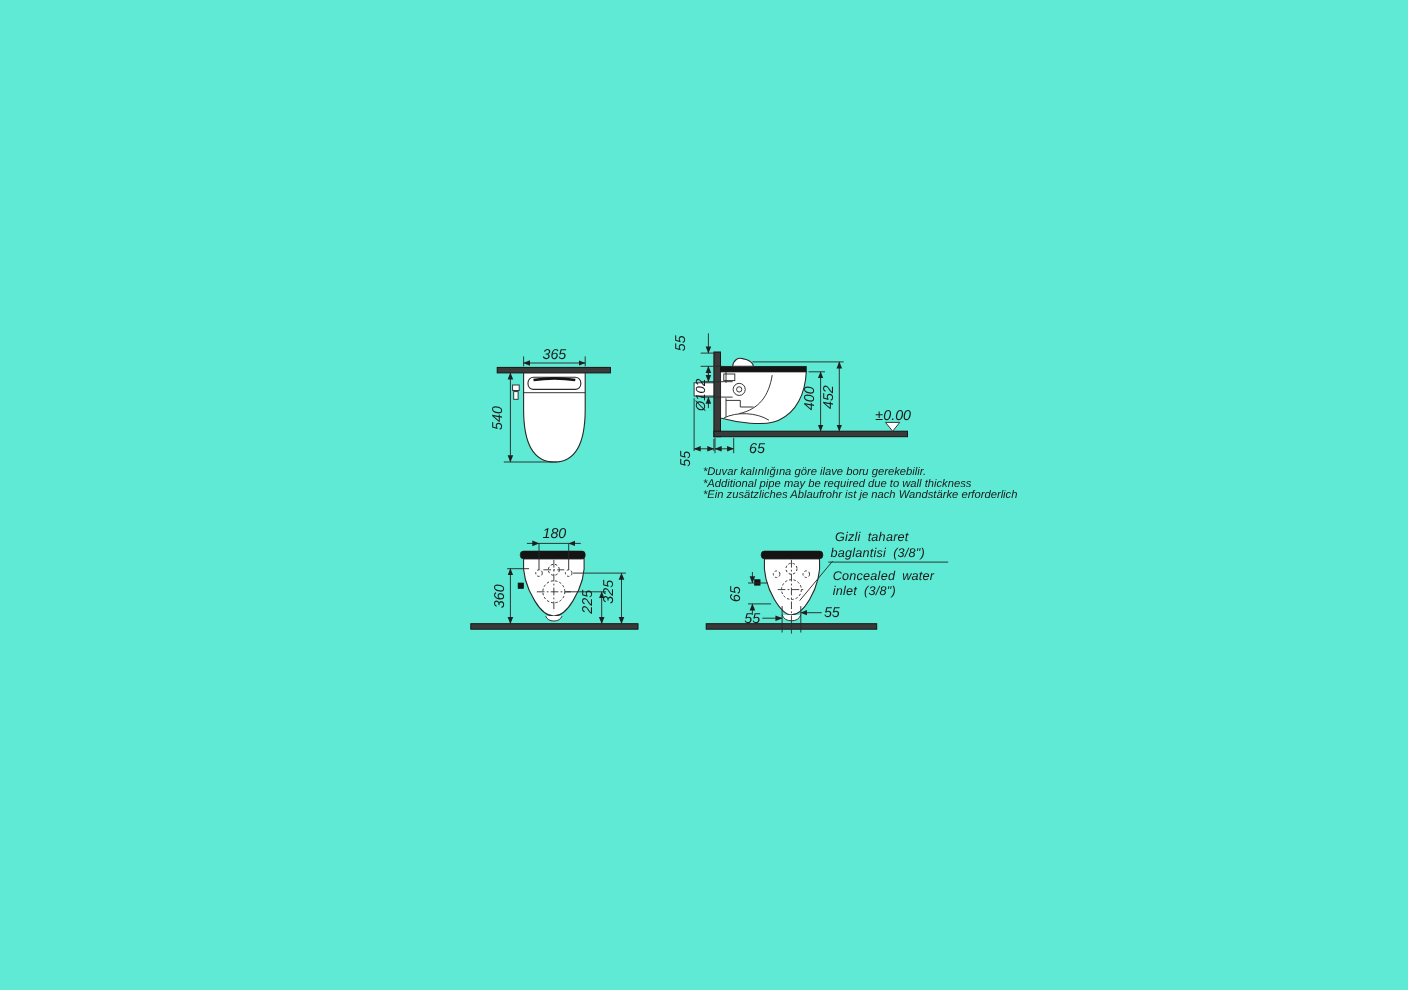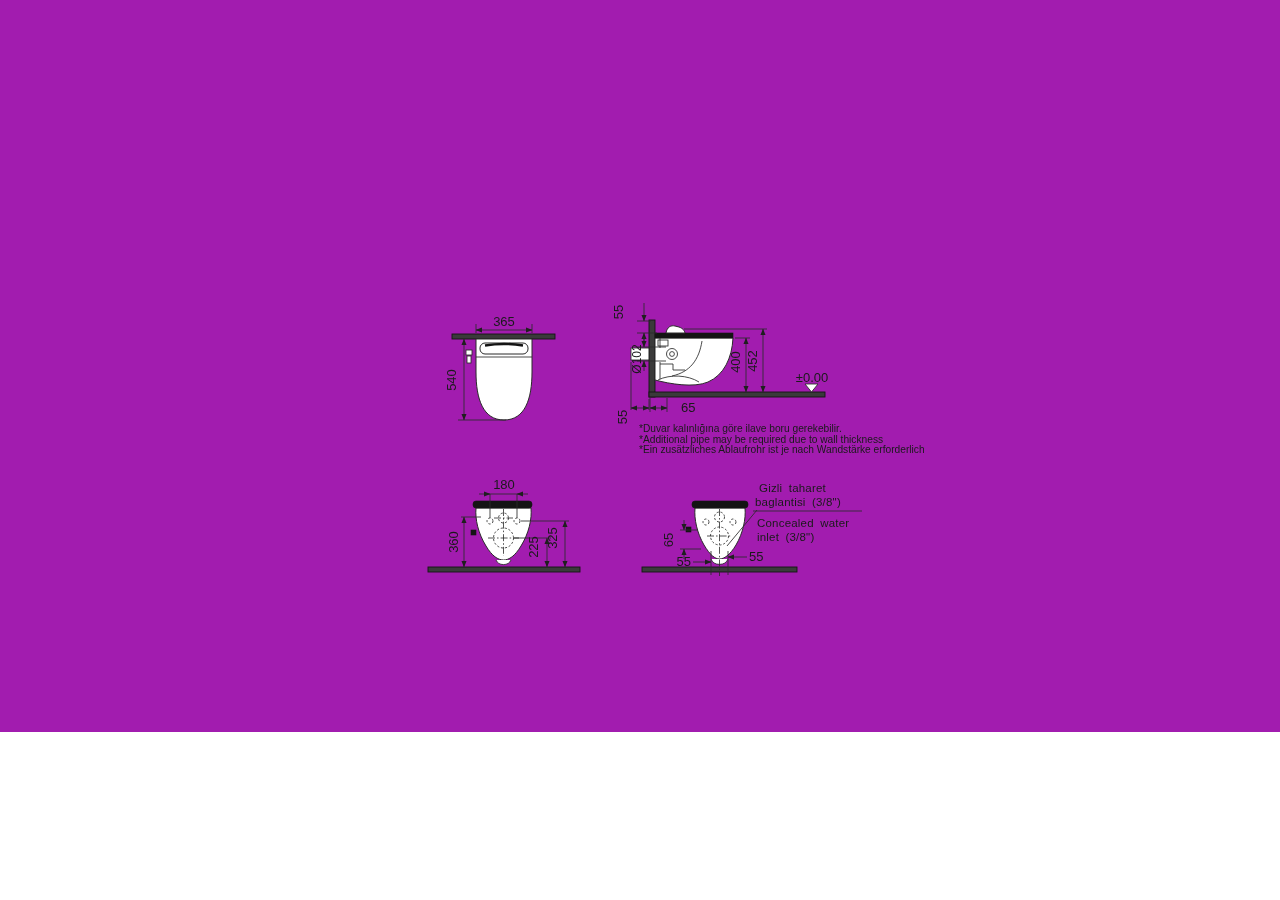--- a/index.html
+++ b/index.html
@@ -1,17 +1,17 @@
 <!DOCTYPE html>
 <html><head>
 <meta charset="utf-8">
 <style>
   html,body{margin:0;padding:0;background:#fff;}
-  .canvas{position:relative;width:1280px;height:732px;background:#a21caf;overflow:hidden;
-          font-family:"Liberation Sans",sans-serif;}
+  .canvas{position:relative;width:1280px;height:900px;background:#5eead4;overflow:hidden;
+          font-family:"Liberation Sans",sans-serif;font-style:italic;}
   svg{position:absolute;left:0;top:0;}
   .ln{stroke:#2a2a2a;stroke-width:1;fill:none;}
   .thin{stroke:#2a2a2a;stroke-width:0.85;fill:none;}
   .dimln{stroke:#2a2a2a;stroke-width:0.85;fill:none;}
   .bar{fill:#3a3a3a;stroke:#151515;stroke-width:0.9;}
   .solid{fill:#141414;stroke:#141414;stroke-width:0.6;}
   .white{fill:#ffffff;}
   .dash{stroke:#2a2a2a;stroke-width:0.85;fill:none;stroke-dasharray:2.2 1.8;}
   .dashdot{stroke:#2a2a2a;stroke-width:0.8;fill:none;stroke-dasharray:7 2 1.6 2;}
   text{fill:#1a1a1a;}

